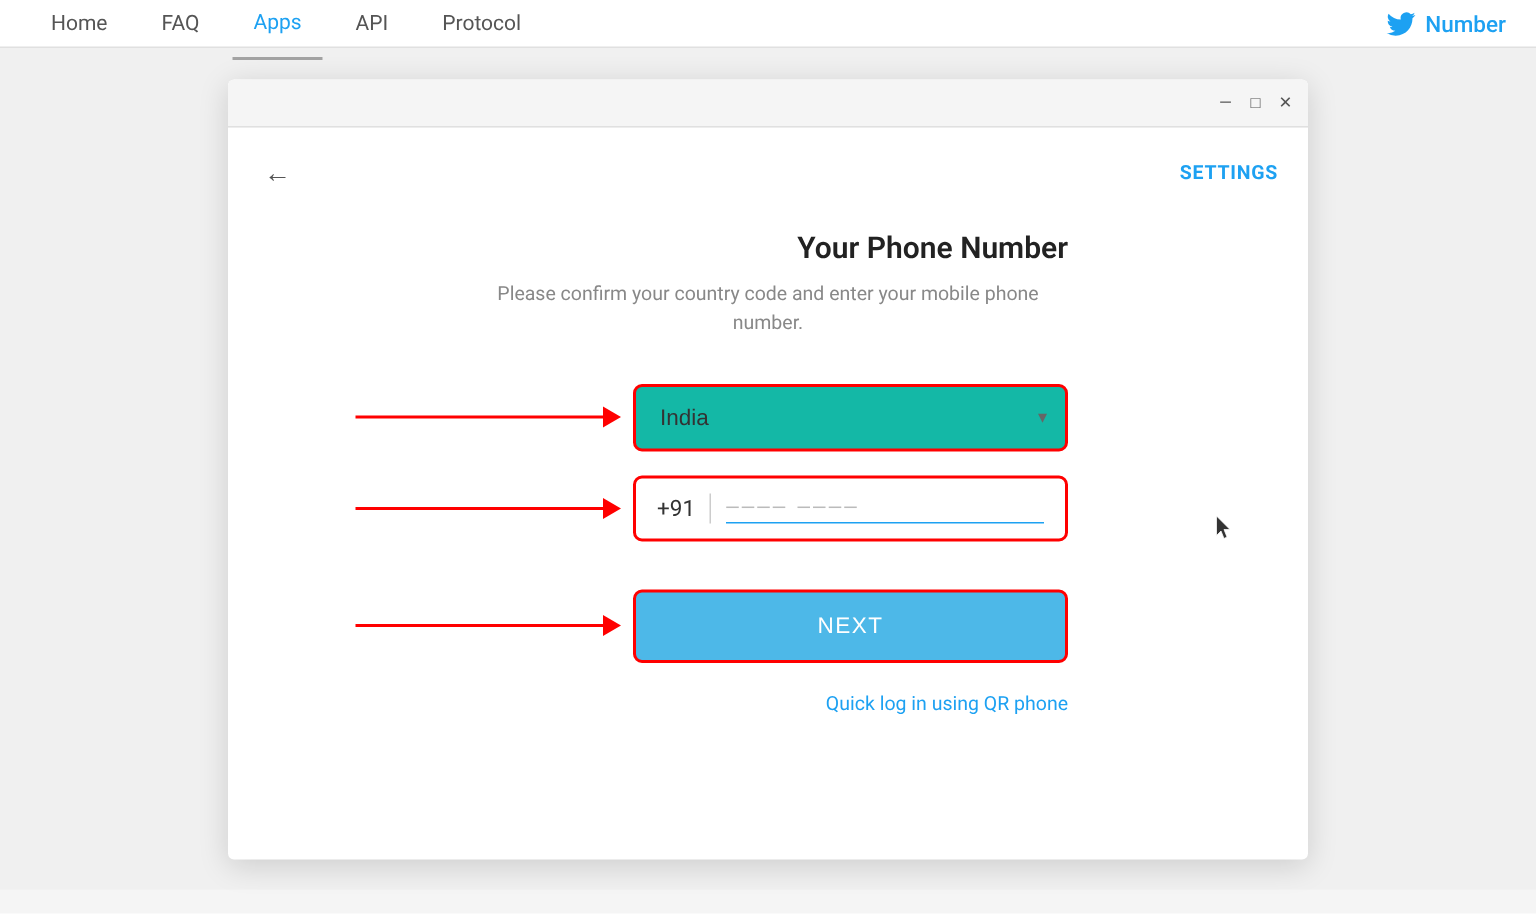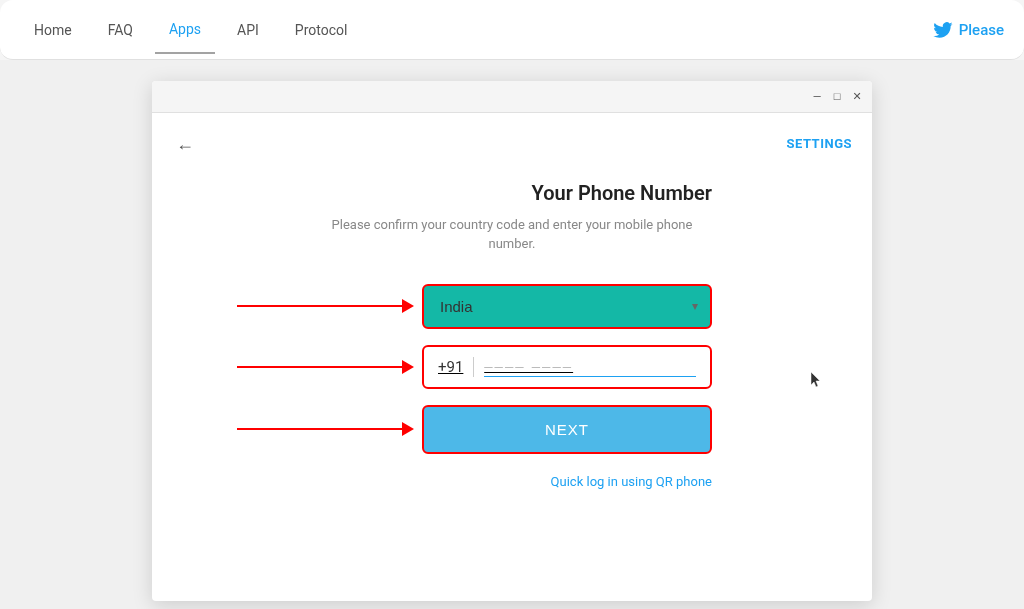--- a/index.html
+++ b/index.html
@@ -9,26 +9,25 @@
       background: #f5f5f5;
       width: 1024px;
       height: 609px;
       overflow: hidden;
     }
 
     
     .nav-bar {
       background: #ffffff;
       border-bottom: 1px solid #e0e0e0;
-      height: 60px;
+      height: 32px;
       display: flex;
       align-items: center;
       padding: 0 20px;
       justify-content: space-between;
-      border-radius: 13px;
     }
 
     .nav-left {
       display: flex;
       align-items: center;
       gap: 8px;
     }
 
     .nav-item {
       padding: 12px 14px;
@@ -235,23 +234,22 @@
       top: 50%;
       transform: translateY(-50%);
       pointer-events: none;
       color: #666;
       font-size: 12px;
     }
 
     
     .phone-input-wrapper {
       width: 290px;
-      margin-bottom: 16px;
+      margin-bottom: 32px;
       position: relative;
-      text-decoration: underline;
     }
 
     .phone-input-row {
       display: flex;
       align-items: center;
       border: 2.5px solid red;
       border-radius: 6px;
       padding: 10px 14px;
       background: white;
     }
@@ -323,21 +321,21 @@
     <a class="nav-item">Home</a>
     <a class="nav-item">FAQ</a>
     <a class="nav-item active">Apps</a>
     <a class="nav-item">API</a>
     <a class="nav-item">Protocol</a>
   </div>
   <div class="nav-right">
     <svg class="twitter-bird" viewBox="0 0 24 20" xmlns="http://www.w3.org/2000/svg">
       <path d="M24 2.557a9.83 9.83 0 01-2.828.775 4.932 4.932 0 002.165-2.724 9.864 9.864 0 01-3.127 1.195 4.916 4.916 0 00-8.384 4.482A13.944 13.944 0 011.64 1.4a4.916 4.916 0 001.523 6.557 4.903 4.903 0 01-2.229-.616v.061a4.917 4.917 0 003.95 4.82 4.936 4.936 0 01-2.224.084 4.918 4.918 0 004.6 3.419A9.867 9.867 0 010 17.54a13.916 13.916 0 007.548 2.212c9.142 0 14.307-7.721 13.995-14.646A9.935 9.935 0 0024 2.557z"></path>
     </svg>
-    <span>Please</span>
+    <span>Number</span>
   </div>
 </nav>
 
 <div class="main-content">
 
   <div class="app-window">
 
     <div class="window-titlebar">
       <div class="window-btn">—</div>
       <div class="window-btn">□</div>

